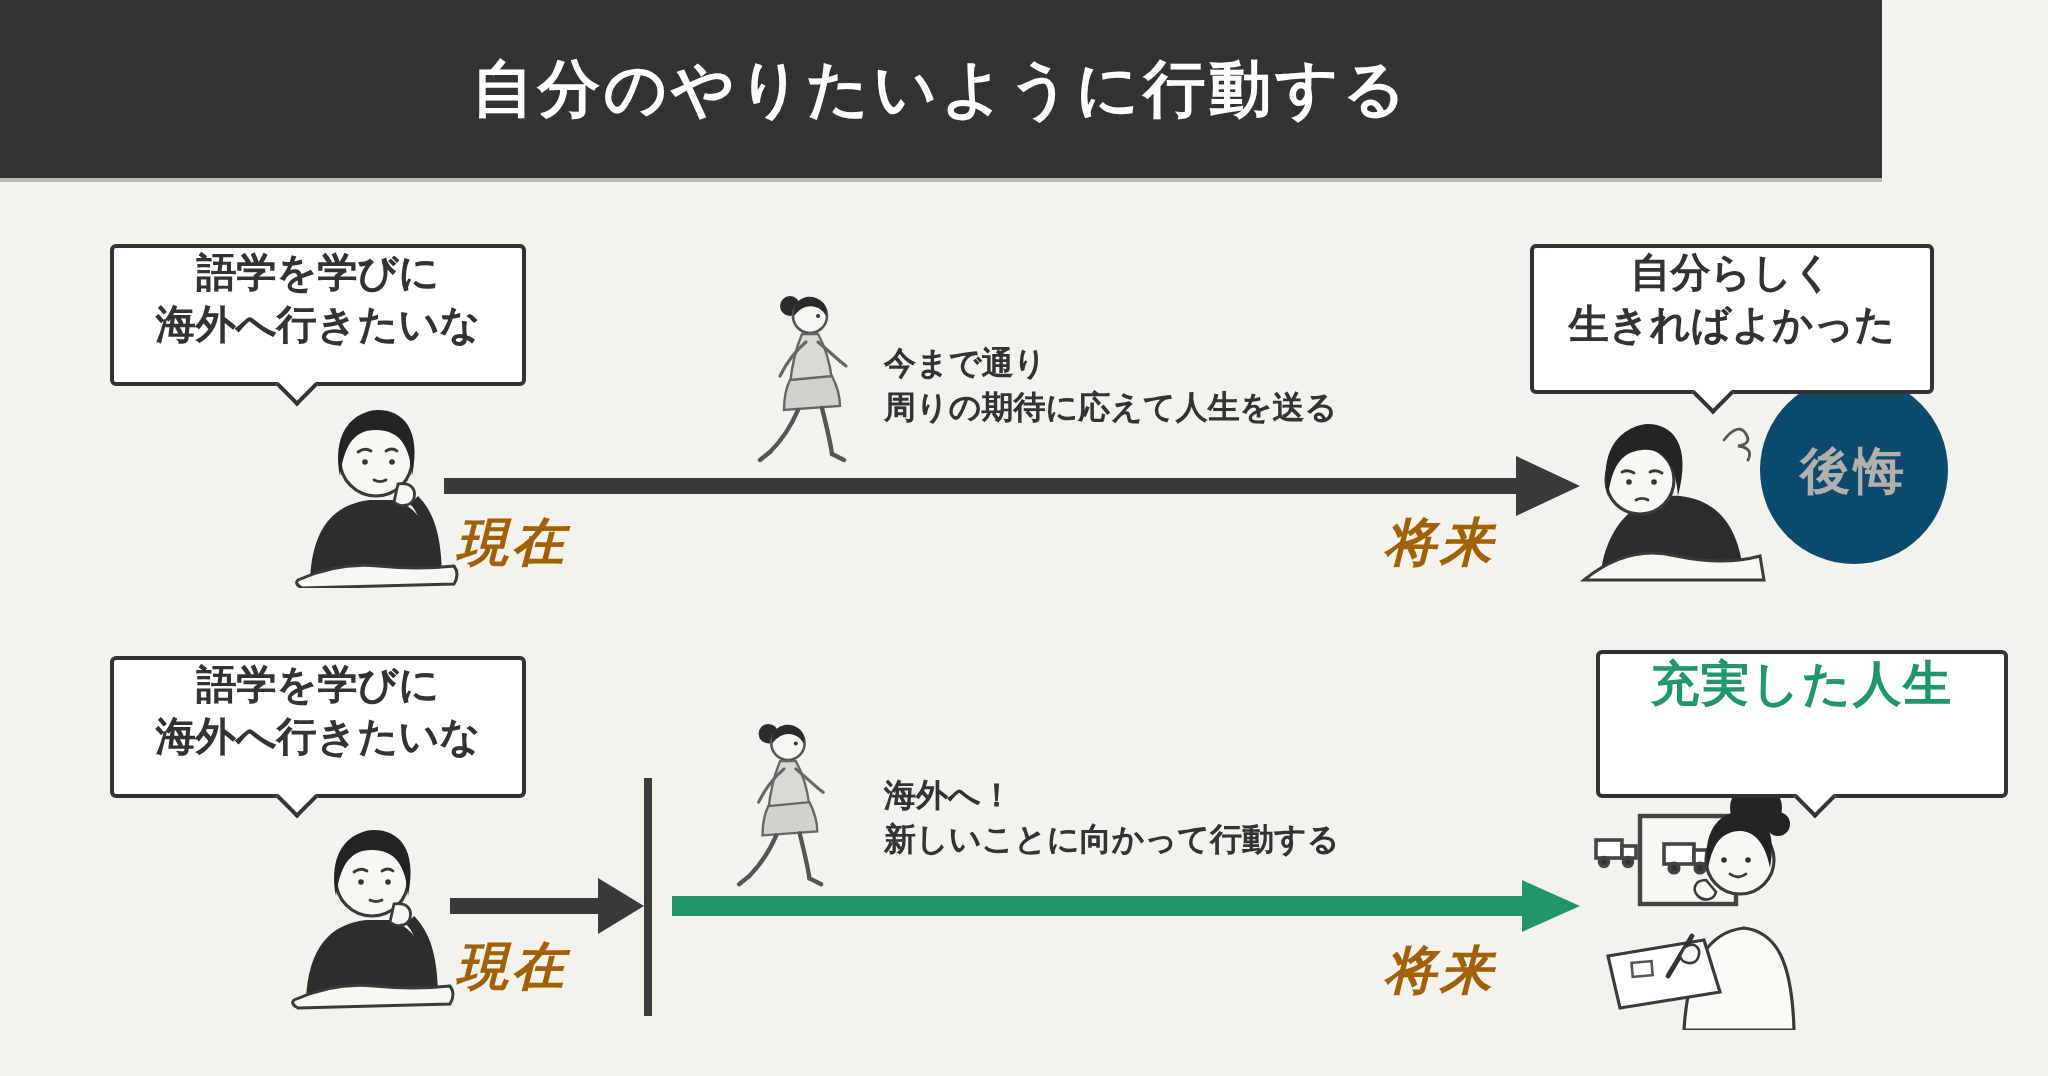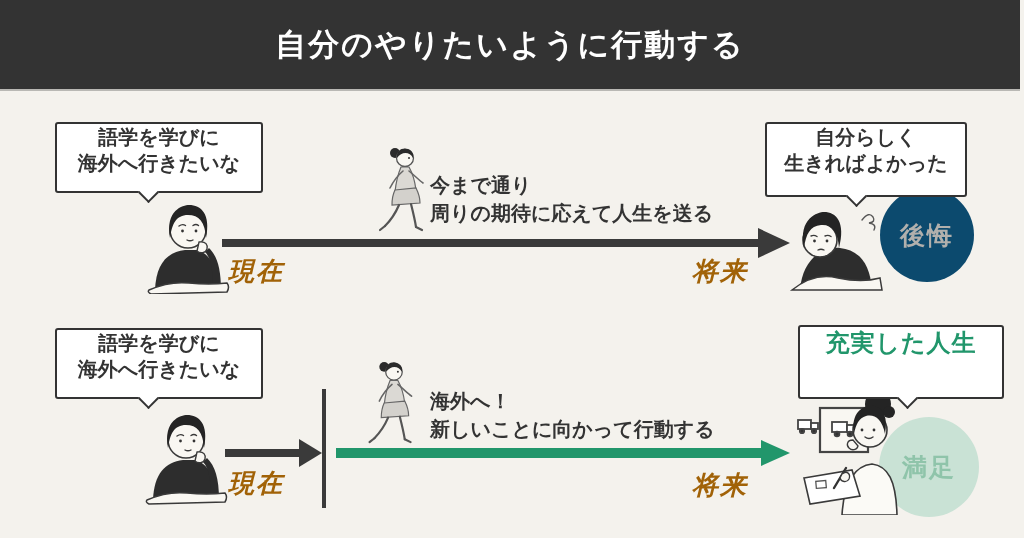--- a/index.html
+++ b/index.html
@@ -2,21 +2,21 @@
 <html><head>
 <meta charset="utf-8">
 <style>
   * { margin:0; padding:0; box-sizing:border-box; }
   html,body { width:1024px; height:538px; background:#f4f2ed; }
   body { font-family:"Liberation Sans","DejaVu Sans",sans-serif; }
   .stage { position:relative; width:1024px; height:538px; background:#f4f2ed; overflow:hidden; }
 
   
   .titlebar {
-    position:absolute; left:0; top:0; width:1020px; height:89px;
+    position:absolute; left:0; top:0; width:941px; height:89px;
     background:#333333; display:flex; align-items:center; justify-content:center;
     box-shadow:0 2px 0 #b9b8b4;
   }
   .titlebar h1 { color:#ffffff; font-size:31px; font-weight:700; letter-spacing:2px; }
 
   
   .bubble {
     position:absolute; background:#ffffff; border:2px solid #333333; border-radius:3px;
     display:flex; flex-direction:column; align-items:center; 
     font-weight:700; font-size:20px; color:#333333; line-height:1.32; text-align:center;
@@ -35,21 +35,21 @@
   .bubble-tr .tail { left:82px; }
   .bubble-br .tail { left:100px; }
 
   
   .tl-label { position:absolute; font-size:26px; font-weight:700; color:#a16207; letter-spacing:2px;font-style:italic; }
   .present-top    { left:228px; top:254px; }
   .future-top     { left:692px; top:254px; }
   .present-bottom { left:228px; top:466px; }
   .future-bottom  { left:692px; top:468px; }
 
-  .path-caption { position:absolute; font-size:20px; font-weight:700; color:#333333; line-height:1.38; }
+  .path-caption { position:absolute; font-size:16px; font-weight:700; color:#333333; line-height:1.38;margin-left:12px; }
   .caption-top    { left:430px; top:172px; }
   .caption-bottom { left:430px; top:388px; }
 
   
   .arrow { position:absolute; }
   .arrow .shaft { position:absolute; left:0; top:50%; transform:translateY(-50%); }
   .arrow .head  { position:absolute; right:0; top:50%; transform:translateY(-50%); width:0; height:0; border-style:solid; border-color:transparent; }
 
   .arrow-top { left:222px; top:228px; width:568px; height:30px; }
   .arrow-top .shaft { width:538px; height:8px; background:#3a3a3a; }
@@ -204,21 +204,20 @@
     <i class="head"></i>
   </div>
 
   <div class="tl-label future-bottom">将来</div>
 
   <div class="bubble bubble-br">
     <span>充実した人生</span>
     <i class="tail"></i>
   </div>
 
-  <div class="badge badge-satisfy">満足</div>
 
   <svg class="figure fig-satisfy" viewBox="0 0 118 125" aria-hidden="true">
     <rect x="30" y="18" width="48" height="44" fill="#f9f7f2" stroke="#444" stroke-width="2.2"></rect>
     <g stroke="#444" stroke-width="1.8" fill="#ffffff">
       <rect x="8" y="30" width="13" height="9"></rect>
         <rect x="21" y="33" width="7" height="6"></rect>
       <circle cx="12" cy="41" r="2.2" fill="#333"></circle>
         <circle cx="24" cy="41" r="2.2" fill="#333"></circle>
     </g>
     <g stroke="#444" stroke-width="1.8" fill="#ffffff">

